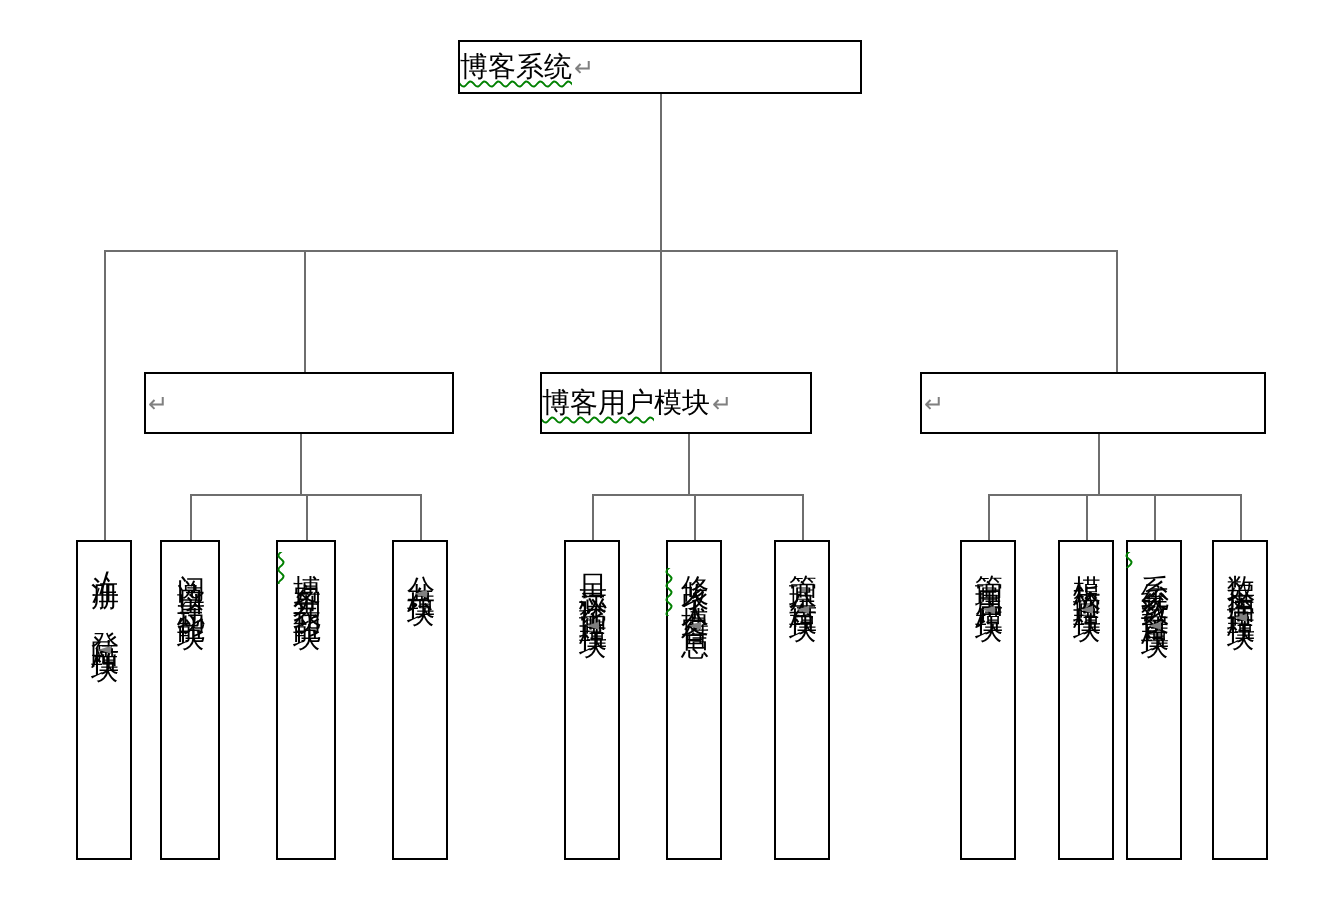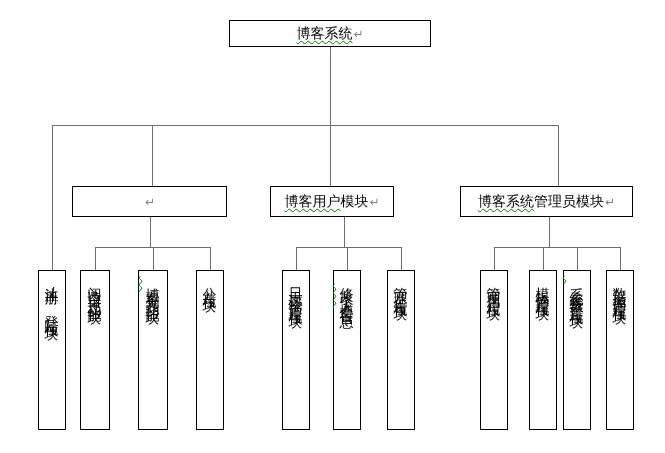--- a/index.html
+++ b/index.html
@@ -4,21 +4,21 @@
 <style>
   html,body{margin:0;padding:0;background:#fff;}
   #canvas{
     position:relative;width:665px;height:453px;background:#ffffff;
     font-family:"DejaVu Sans",sans-serif;overflow:hidden;
   }
   .node{
     position:absolute;background:#ffffff;border:1px solid #000000;
     box-sizing:border-box;font-size:14px;color:#000000;
   }
-  .hnode{display:flex;align-items:center;justify-content:center;text-align:center;}
+  .hnode{display:flex;align-items:center;text-align:center;}
   .leaf{top:270px;height:160px;display:flex;justify-content:center;}
   .vtext{
     writing-mode:vertical-rl;text-orientation:upright;
     font-size:14px;letter-spacing:4px;margin-top:5px;line-height:1;
   }
   .squiggle{
     text-decoration-line:underline;text-decoration-style:wavy;
     text-decoration-color:#008000;text-decoration-thickness:1px;
     text-underline-offset:2px;
   }
@@ -60,26 +60,25 @@
   <div class="lv" style="left:620px;top:247px;height:23px;"></div>
 
   <div class="node hnode" style="left:229px;top:20px;width:202px;height:27px;">
     <span><span class="squiggle">博客系统</span></span>
       <span class="hmark">↵</span>
   </div>
 
   <div class="node hnode" style="left:72px;top:186px;width:155px;height:31px;">
       <span class="hmark">↵</span>
   </div>
-  <div class="node hnode" style="left:270px;top:186px;width:124px;height:31px;">
+  <div class="node hnode" style="left:270px;top:186px;width:136px;height:31px;">
     <span><span class="squiggle">博客用户</span><span>模块</span></span>
       <span class="hmark">↵</span>
   </div>
   <div class="node hnode" style="left:460px;top:186px;width:173px;height:31px;">
-    <span><span class="squiggle">博客系统</span><span>管理员模块</span></span>
       <span class="hmark">↵</span>
   </div>
 
   <div class="node leaf" style="left:38px;width:28px;">
     <div class="vtext"><span><span>注册/登陆模块</span></span><span class="vmark">◄</span></div>
   </div>
   <div class="node leaf" style="left:80px;width:30px;">
     <div class="vtext"><span><span>阅读日志功能块</span></span><span class="vmark"></span></div>
   </div>
   <div class="node leaf" style="left:138px;width:30px;">

